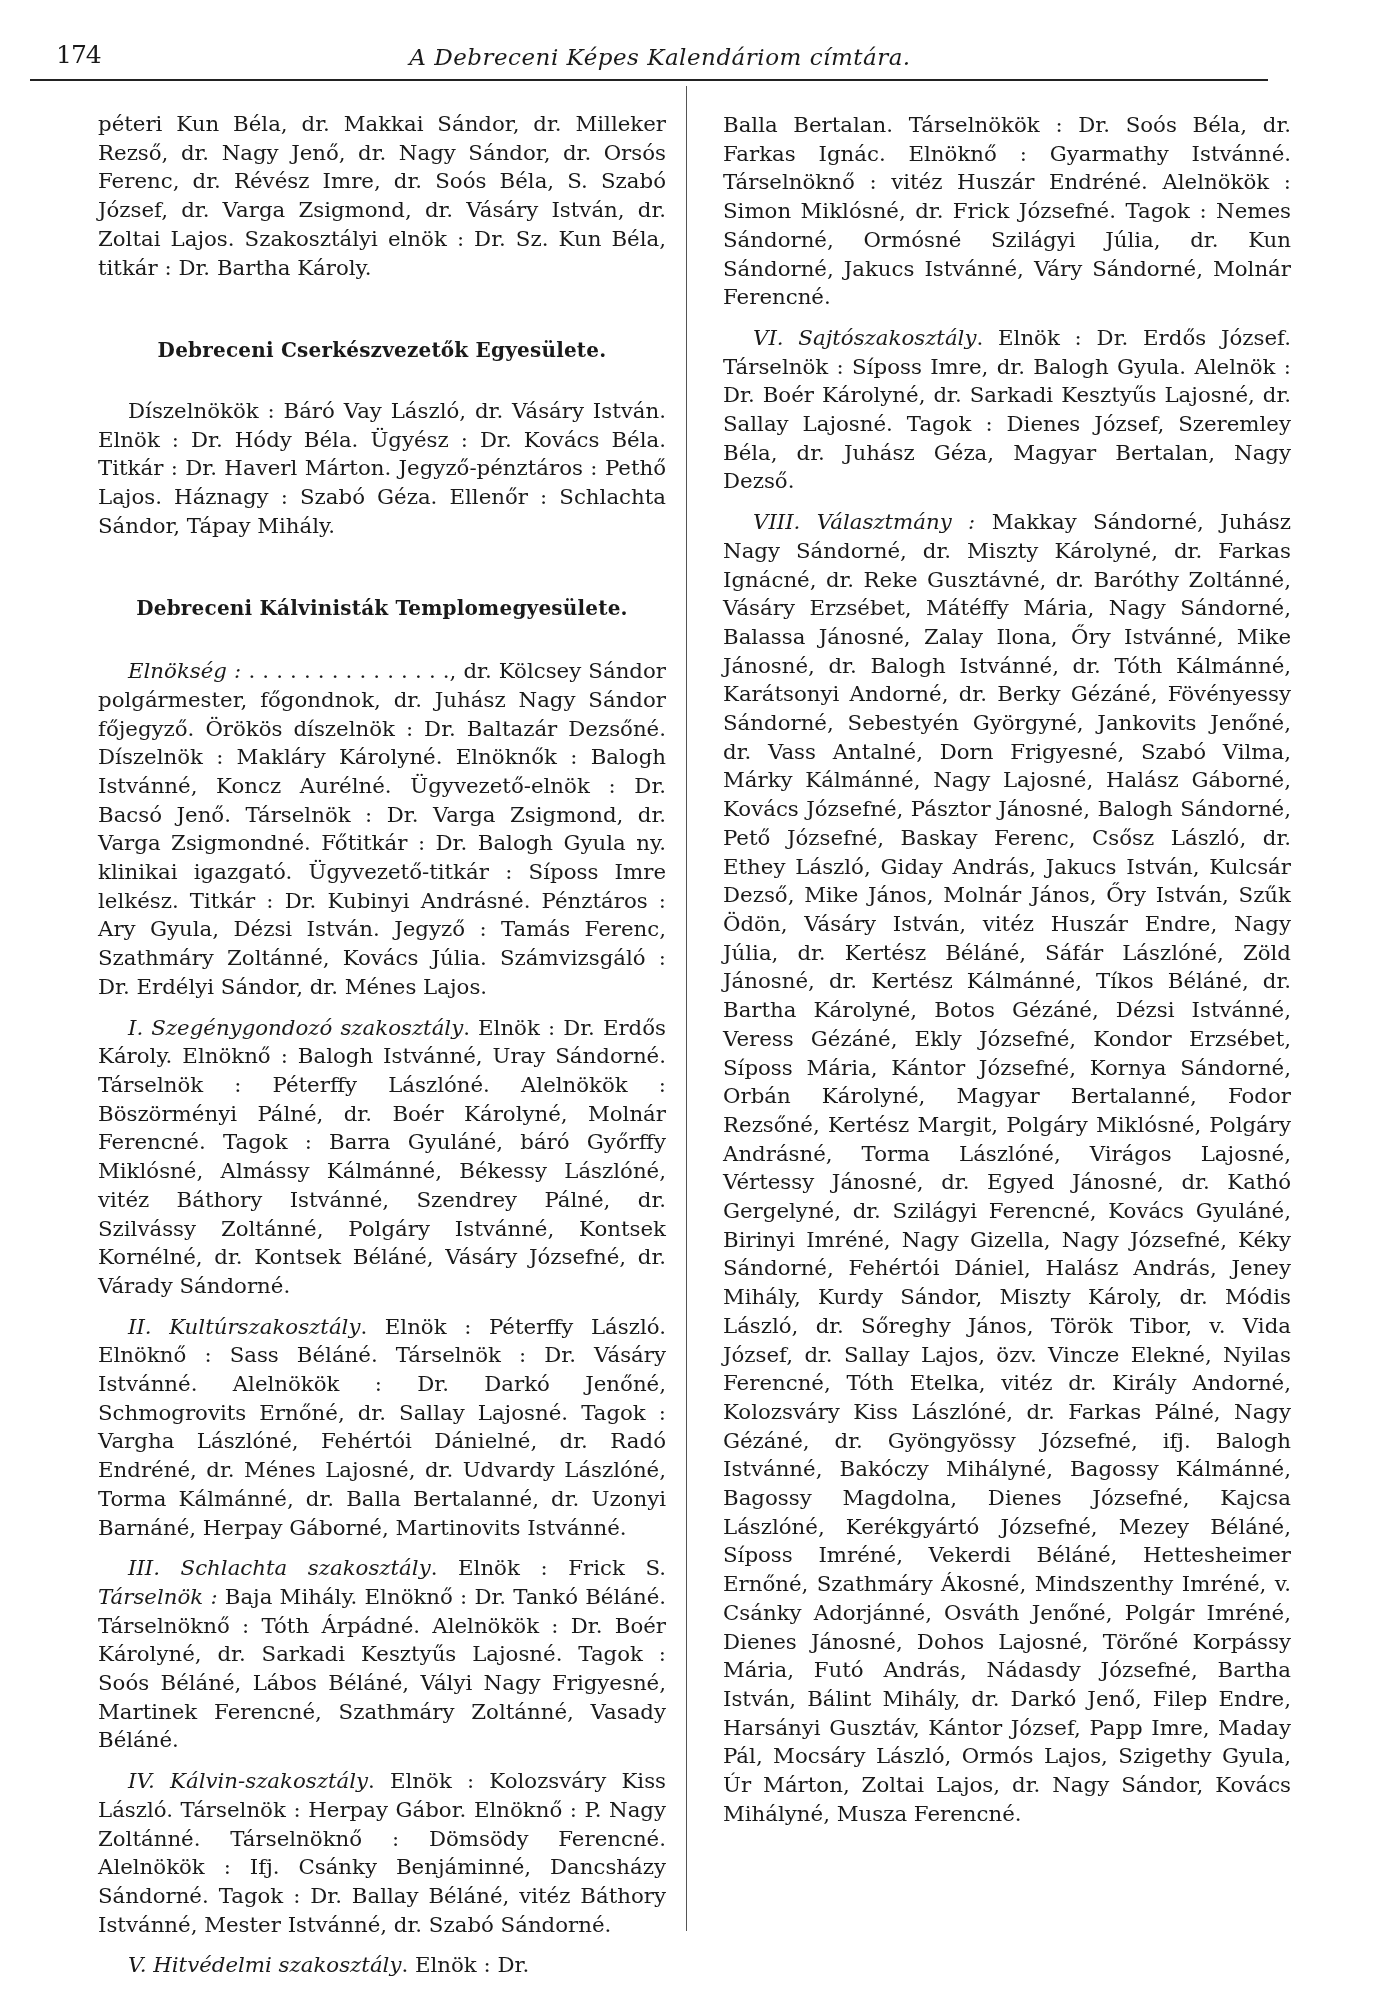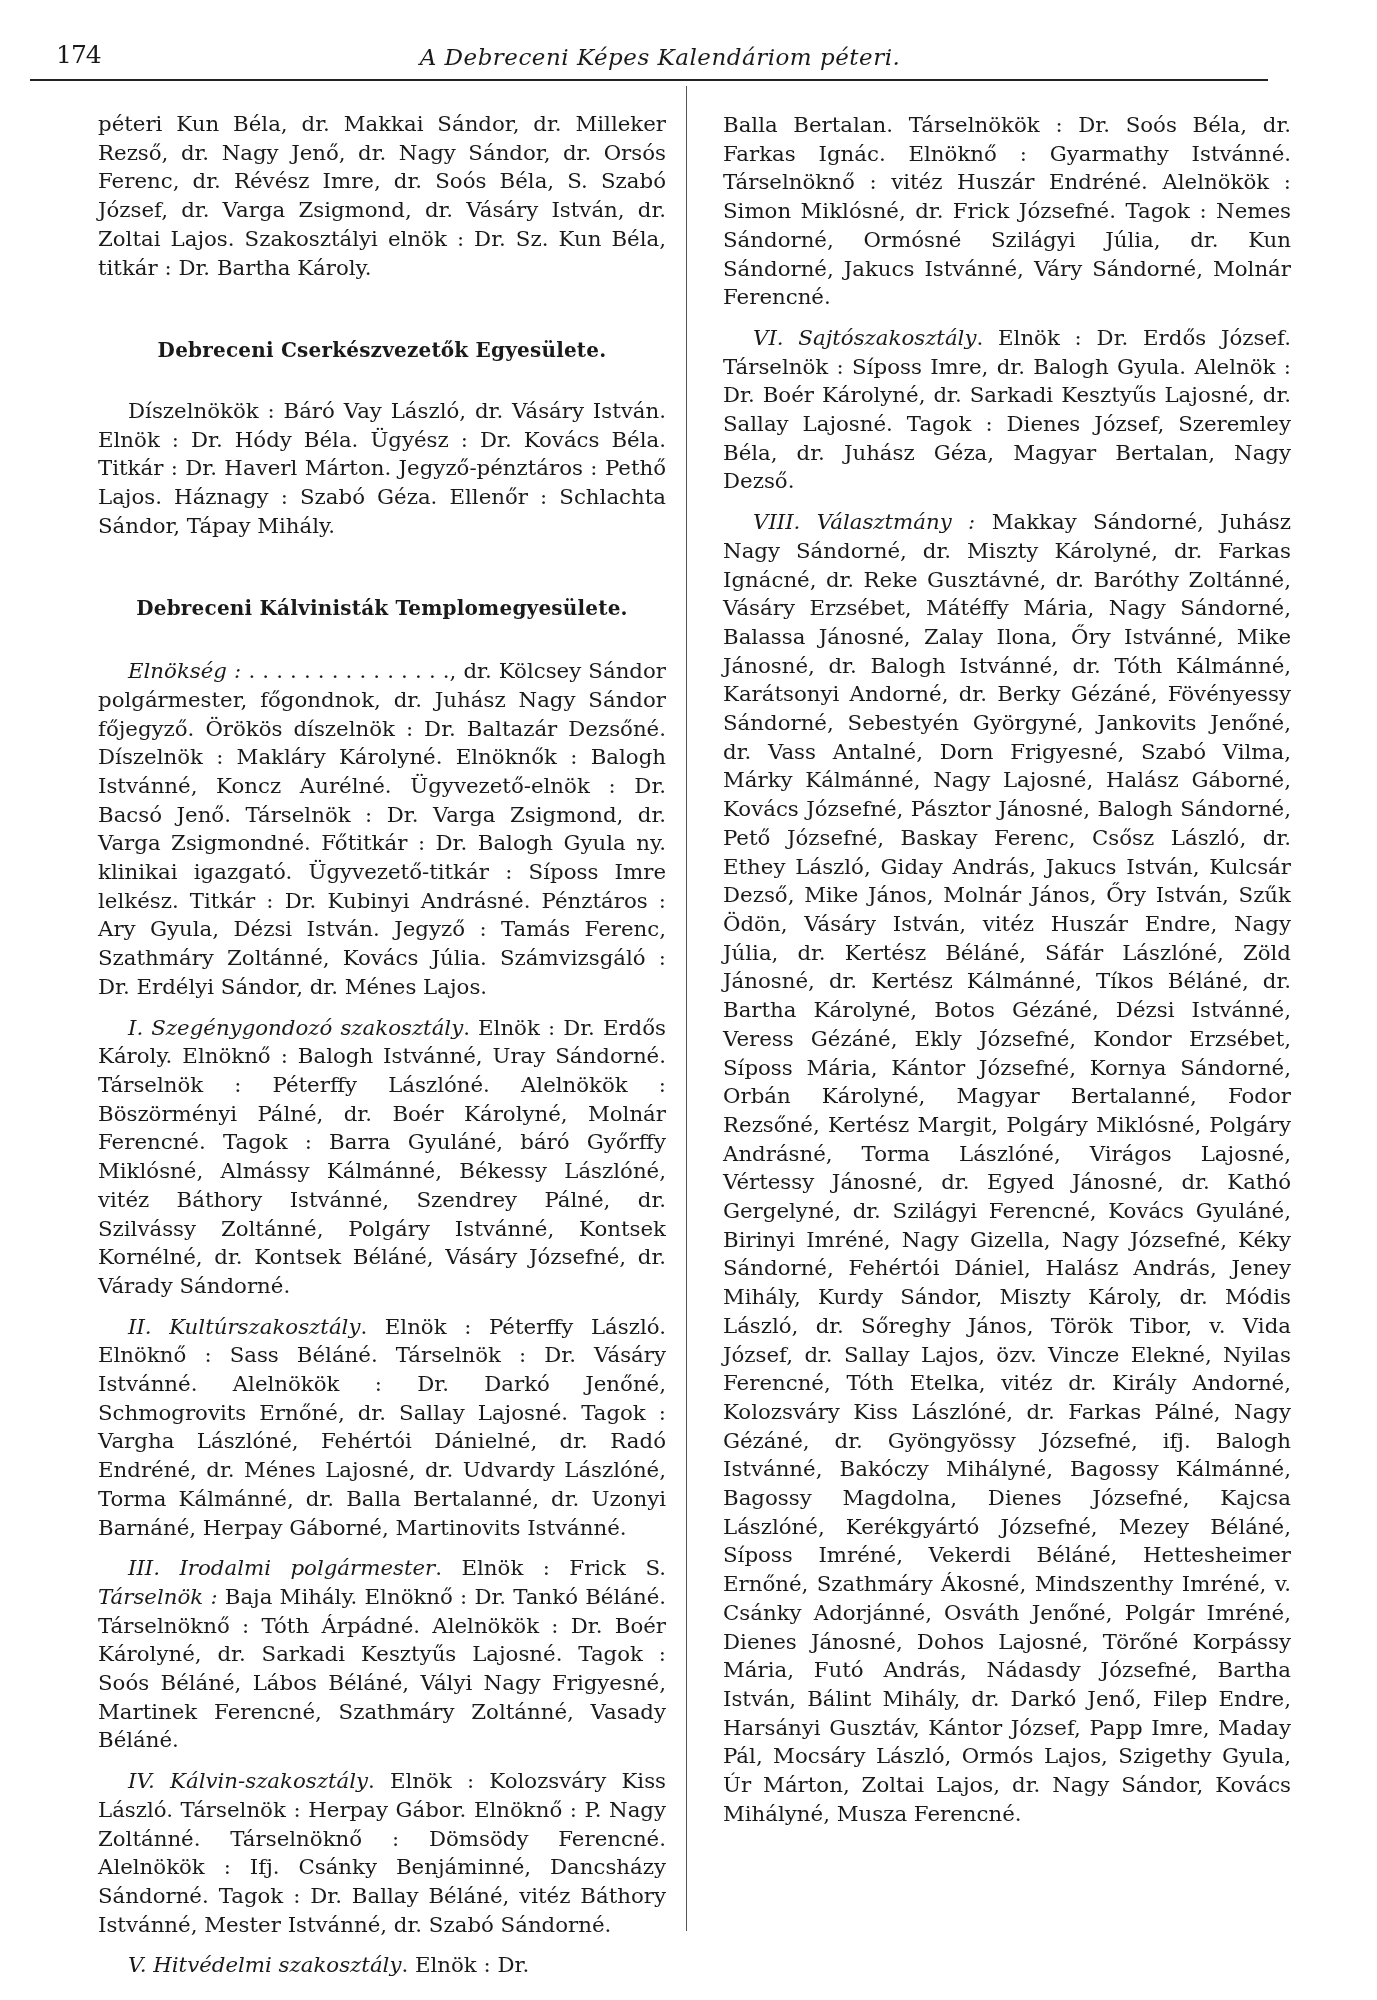--- a/index.html
+++ b/index.html
@@ -40,38 +40,38 @@
   }
   .address { font-style: italic; text-align: center; margin: 0; }
   .gap-m { height: 30px; }
   .it { font-style: italic; }
 </style>
 </head>
 <body>
 
 <div class="header">
   <span class="page-num">174</span>
-  <div class="running-title">A Debreceni Képes Kalendáriom péteri.</div>
+  <div class="running-title">A Debreceni Képes Kalendáriom címtára.</div>
 </div>
 <div class="header-rule"></div>
 <div class="col-rule"></div>
 
 <div class="col left">
   <p>péteri Kun Béla, dr. Makkai Sándor, dr. Milleker Rezső, dr. Nagy Jenő, dr. Nagy Sándor, dr. Orsós Ferenc, dr. Révész Imre, dr. Soós Béla, S. Szabó József, dr. Varga Zsigmond, dr. Vásáry István, dr. Zoltai Lajos. Szakosztályi elnök : Dr. Sz. Kun Béla, titkár : Dr. Bartha Károly.</p>
   <div class="gap-m"></div>
   <p class="heading">Debreceni Cserkészvezetők Egyesülete.</p>
   <div style="height:8px"></div>
   <p class="indent">Díszelnökök : Báró Vay László, dr. Vásáry István. Elnök : Dr. Hódy Béla. Ügyész : Dr. Kovács Béla. Titkár : Dr. Haverl Márton. Jegyző-pénztáros : Pethő Lajos. Háznagy : Szabó Géza. Ellenőr : Schlachta Sándor, Tápay Mihály.</p>
   <div class="gap-m"></div>
   <p class="heading">Debreceni Kálvinisták Templomegyesülete.</p>
   <div style="height:10px"></div>
   <p class="indent"><span class="it">Elnökség :</span><span> . . . . . . . . . . . . . . ., dr. Kölcsey Sándor polgármester, főgondnok, dr. Juhász Nagy Sándor főjegyző. Örökös díszelnök : Dr. Baltazár Dezsőné. Díszelnök : Makláry Károlyné. Elnöknők : Balogh Istvánné, Koncz Aurélné. Ügyvezető-elnök : Dr. Bacsó Jenő. Társelnök : Dr. Varga Zsigmond, dr. Varga Zsigmondné. Főtitkár : Dr. Balogh Gyula ny. klinikai igazgató. Ügyvezető-titkár : Síposs Imre lelkész. Titkár : Dr. Kubinyi Andrásné. Pénztáros : Ary Gyula, Dézsi István. Jegyző : Tamás Ferenc, Szathmáry Zoltánné, Kovács Júlia. Számvizsgáló : Dr. Erdélyi Sándor, dr. Ménes Lajos.</span></p>
   <p class="indent"><span class="it">I. Szegénygondozó szakosztály</span><span>. Elnök : Dr. Erdős Károly. Elnöknő : Balogh Istvánné, Uray Sándorné. Társelnök : Péterffy Lászlóné. Alelnökök : Böszörményi Pálné, dr. Boér Károlyné, Molnár Ferencné. Tagok : Barra Gyuláné, báró Győrffy Miklósné, Almássy Kálmánné, Békessy Lászlóné, vitéz Báthory Istvánné, Szendrey Pálné, dr. Szilvássy Zoltánné, Polgáry Istvánné, Kontsek Kornélné, dr. Kontsek Béláné, Vásáry Józsefné, dr. Várady Sándorné.</span></p>
   <p class="indent"><span class="it">II. Kultúrszakosztály</span><span>. Elnök : Péterffy László. Elnöknő : Sass Béláné. Társelnök : Dr. Vásáry Istvánné. Alelnökök : Dr. Darkó Jenőné, Schmogrovits Ernőné, dr. Sallay Lajosné. Tagok : Vargha Lászlóné, Fehértói Dánielné, dr. Radó Endréné, dr. Ménes Lajosné, dr. Udvardy Lászlóné, Torma Kálmánné, dr. Balla Bertalanné, dr. Uzonyi Barnáné, Herpay Gáborné, Martinovits Istvánné.</span></p>
-  <p class="indent"><span class="it">III. Irodalmi polgármester</span><span>. Elnök : Frick S. </span><span class="it">Társelnök :</span><span> Baja Mihály. Elnöknő : Dr. Tankó Béláné. Társelnöknő : Tóth Árpádné. Alelnökök : Dr. Boér Károlyné, dr. Sarkadi Kesztyűs Lajosné. Tagok : Soós Béláné, Lábos Béláné, Vályi Nagy Frigyesné, Martinek Ferencné, Szathmáry Zoltánné, Vasady Béláné.</span></p>
+  <p class="indent"><span class="it">III. Schlachta szakosztály</span><span>. Elnök : Frick S. </span><span class="it">Társelnök :</span><span> Baja Mihály. Elnöknő : Dr. Tankó Béláné. Társelnöknő : Tóth Árpádné. Alelnökök : Dr. Boér Károlyné, dr. Sarkadi Kesztyűs Lajosné. Tagok : Soós Béláné, Lábos Béláné, Vályi Nagy Frigyesné, Martinek Ferencné, Szathmáry Zoltánné, Vasady Béláné.</span></p>
   <p class="indent"><span class="it">IV. Kálvin-szakosztály</span><span>. Elnök : Kolozsváry Kiss László. Társelnök : Herpay Gábor. Elnöknő : P. Nagy Zoltánné. Társelnöknő : Dömsödy Ferencné. Alelnökök : Ifj. Csánky Benjáminné, Dancsházy Sándorné. Tagok : Dr. Ballay Béláné, vitéz Báthory Istvánné, Mester Istvánné, dr. Szabó Sándorné.</span></p>
   <p class="indent"><span class="it">V. Hitvédelmi szakosztály</span><span>. Elnök : Dr.</span></p>
 </div>
 
 <div class="col right">
   <p>Balla Bertalan. Társelnökök : Dr. Soós Béla, dr. Farkas Ignác. Elnöknő : Gyarmathy Istvánné. Társelnöknő : vitéz Huszár Endréné. Alelnökök : Simon Miklósné, dr. Frick Józsefné. Tagok : Nemes Sándorné, Ormósné Szilágyi Júlia, dr. Kun Sándorné, Jakucs Istvánné, Váry Sándorné, Molnár Ferencné.</p>
   <p class="indent"><span class="it">VI. Sajtószakosztály</span><span>. Elnök : Dr. Erdős József. Társelnök : Síposs Imre, dr. Balogh Gyula. Alelnök : Dr. Boér Károlyné, dr. Sarkadi Kesztyűs Lajosné, dr. Sallay Lajosné. Tagok : Dienes József, Szeremley Béla, dr. Juhász Géza, Magyar Bertalan, Nagy Dezső.</span></p>
   <p class="indent"><span class="it">VIII. Választmány :</span><span> Makkay Sándorné, Juhász Nagy Sándorné, dr. Miszty Károlyné, dr. Farkas Ignácné, dr. Reke Gusztávné, dr. Baróthy Zoltánné, Vásáry Erzsébet, Mátéffy Mária, Nagy Sándorné, Balassa Jánosné, Zalay Ilona, Őry Istvánné, Mike Jánosné, dr. Balogh Istvánné, dr. Tóth Kálmánné, Karátsonyi Andorné, dr. Berky Gézáné, Fövényessy Sándorné, Sebestyén Györgyné, Jankovits Jenőné, dr. Vass Antalné, Dorn Frigyesné, Szabó Vilma, Márky Kálmánné, Nagy Lajosné, Halász Gáborné, Kovács Józsefné, Pásztor Jánosné, Balogh Sándorné, Pető Józsefné, Baskay Ferenc, Csősz László, dr. Ethey László, Giday András, Jakucs István, Kulcsár Dezső, Mike János, Molnár János, Őry István, Szűk Ödön, Vásáry István, vitéz Huszár Endre, Nagy Júlia, dr. Kertész Béláné, Sáfár Lászlóné, Zöld Jánosné, dr. Kertész Kálmánné, Tíkos Béláné, dr. Bartha Károlyné, Botos Gézáné, Dézsi Istvánné, Veress Gézáné, Ekly Józsefné, Kondor Erzsébet, Síposs Mária, Kántor Józsefné, Kornya Sándorné, Orbán Károlyné, Magyar Bertalanné, Fodor Rezsőné, Kertész Margit, Polgáry Miklósné, Polgáry Andrásné, Torma Lászlóné, Virágos Lajosné, Vértessy Jánosné, dr. Egyed Jánosné, dr. Kathó Gergelyné, dr. Szilágyi Ferencné, Kovács Gyuláné, Birinyi Imréné, Nagy Gizella, Nagy Józsefné, Kéky Sándorné, Fehértói Dániel, Halász András, Jeney Mihály, Kurdy Sándor, Miszty Károly, dr. Módis László, dr. Sőreghy János, Török Tibor, v. Vida József, dr. Sallay Lajos, özv. Vincze Elekné, Nyilas Ferencné, Tóth Etelka, vitéz dr. Király Andorné, Kolozsváry Kiss Lászlóné, dr. Farkas Pálné, Nagy Gézáné, dr. Gyöngyössy Józsefné, ifj. Balogh Istvánné, Bakóczy Mihályné, Bagossy Kálmánné, Bagossy Magdolna, Dienes Józsefné, Kajcsa Lászlóné, Kerékgyártó Józsefné, Mezey Béláné, Síposs Imréné, Vekerdi Béláné, Hettesheimer Ernőné, Szathmáry Ákosné, Mindszenthy Imréné, v. Csánky Adorjánné, Osváth Jenőné, Polgár Imréné, Dienes Jánosné, Dohos Lajosné, Törőné Korpássy Mária, Futó András, Nádasdy Józsefné, Bartha István, Bálint Mihály, dr. Darkó Jenő, Filep Endre, Harsányi Gusztáv, Kántor József, Papp Imre, Maday Pál, Mocsáry László, Ormós Lajos, Szigethy Gyula, Úr Márton, Zoltai Lajos, dr. Nagy Sándor, Kovács Mihályné, Musza Ferencné.</span></p>
 </div>
 

